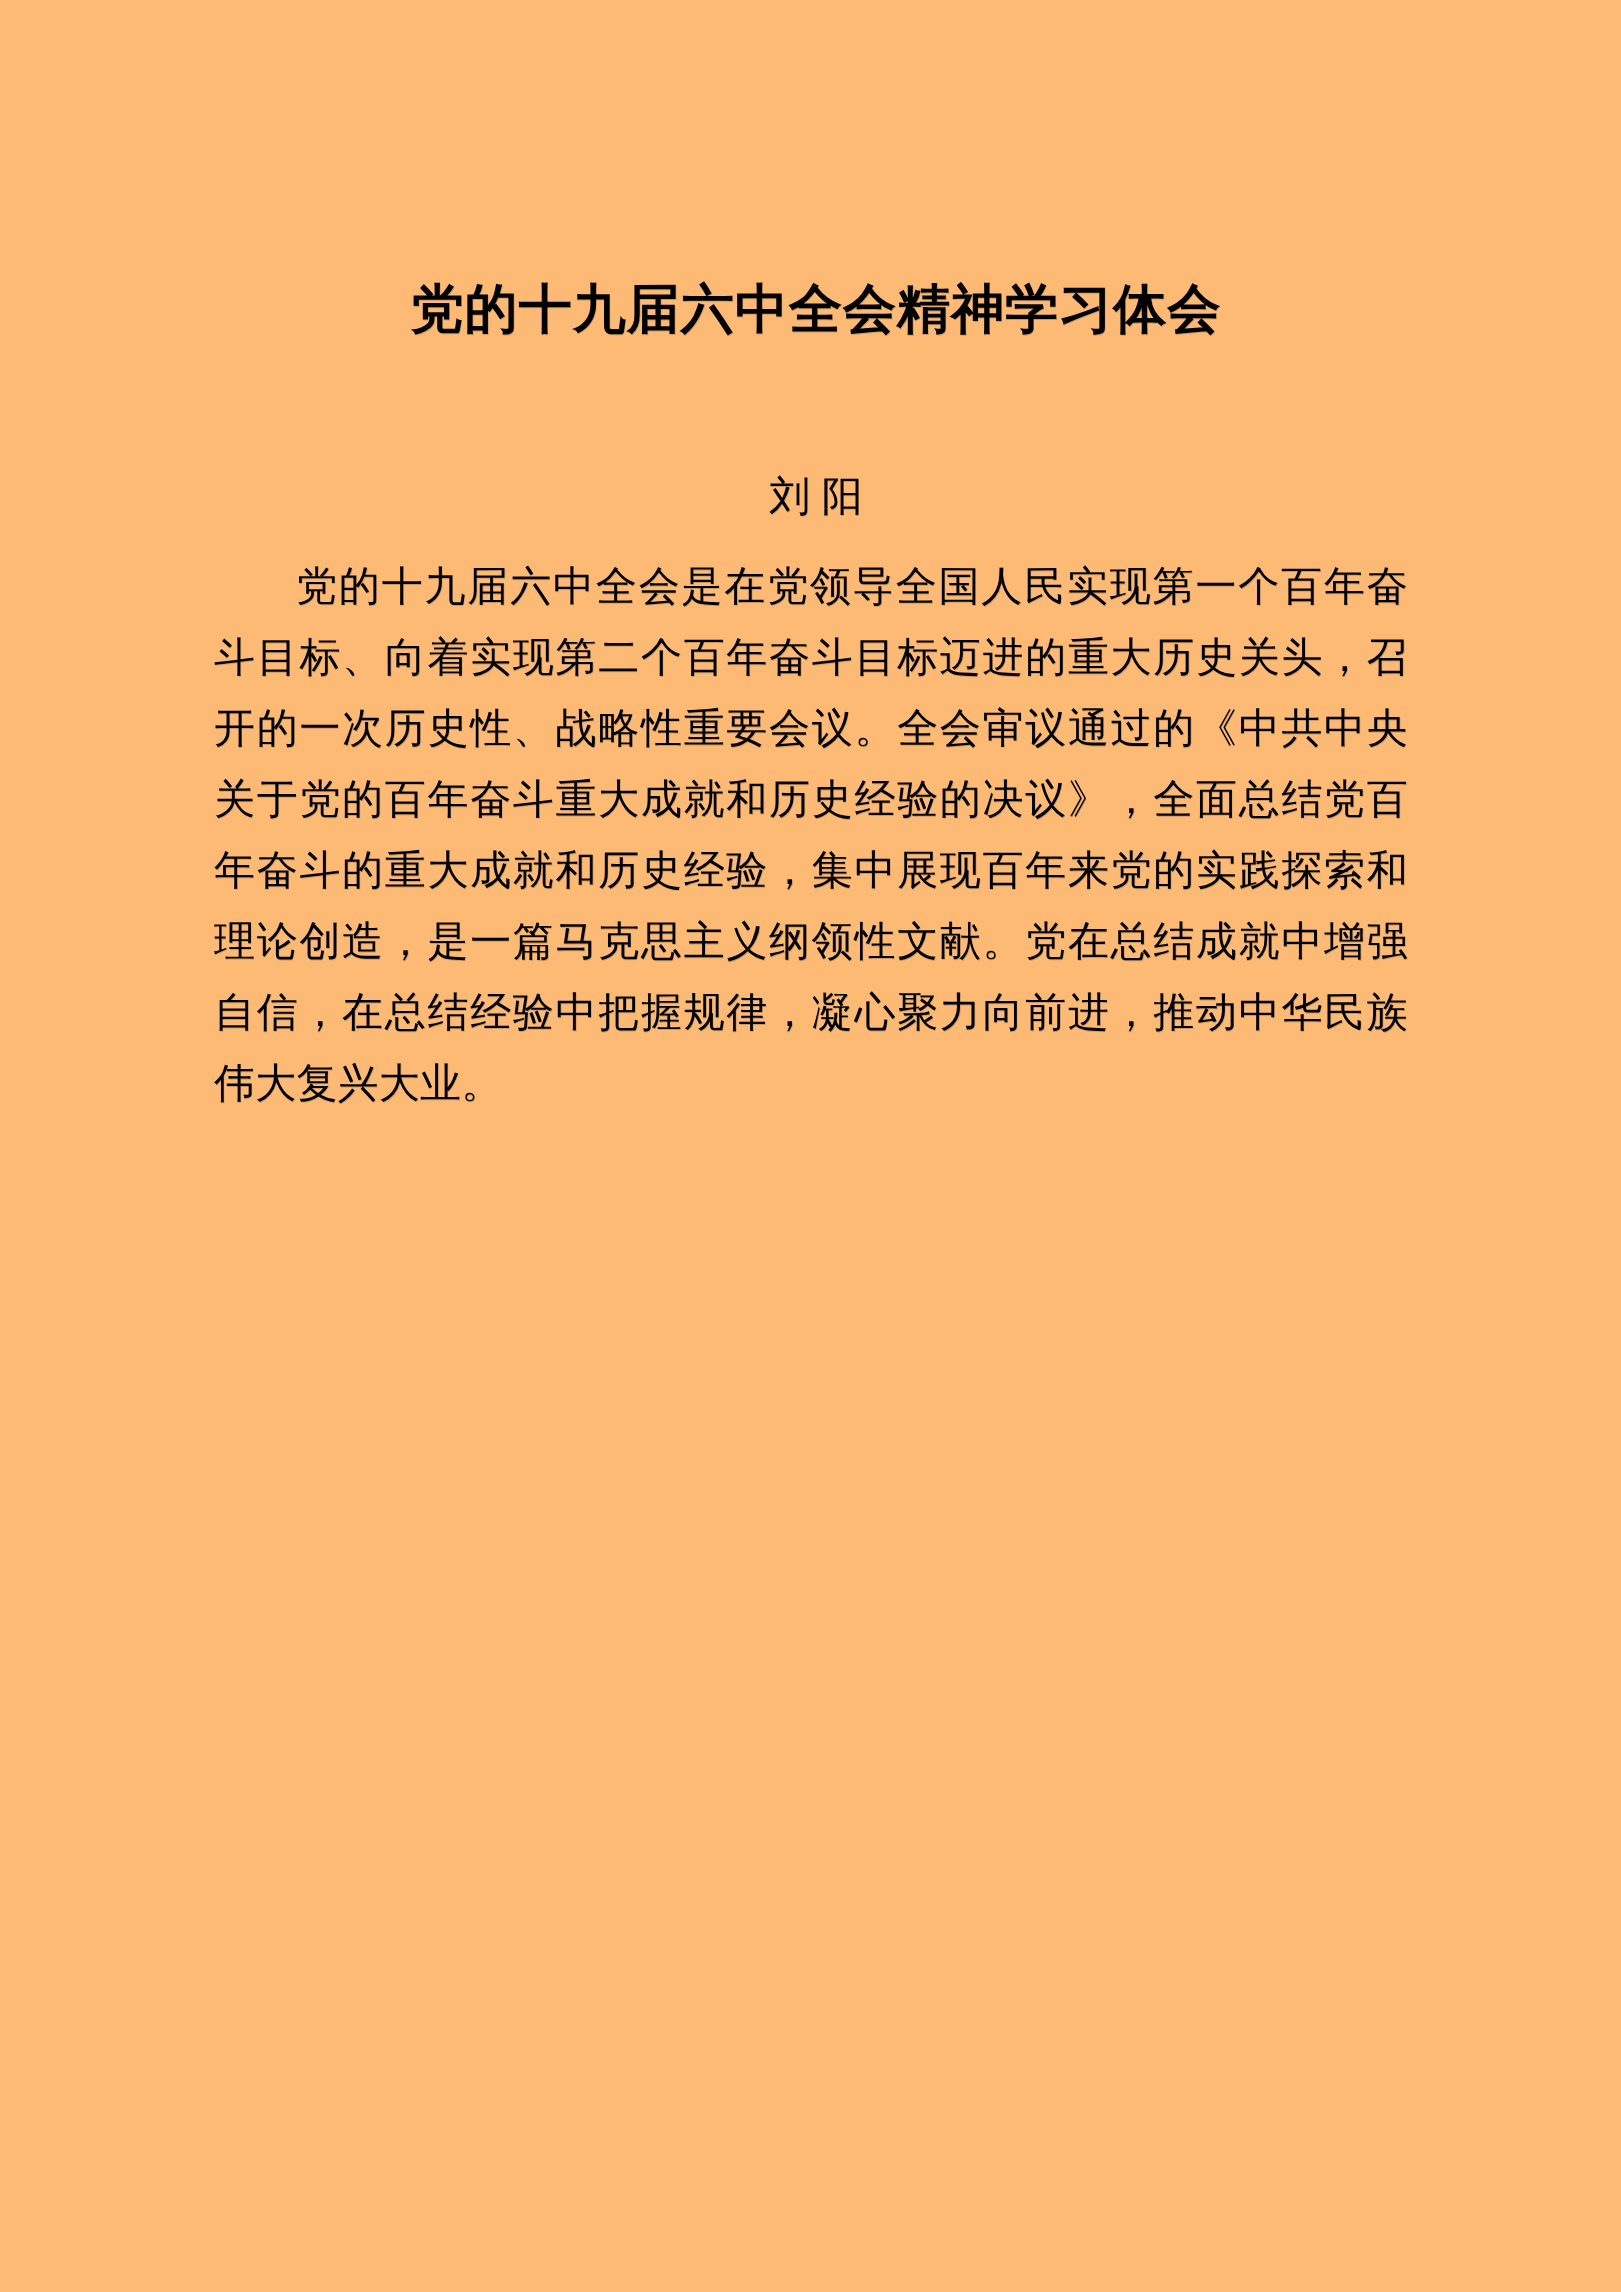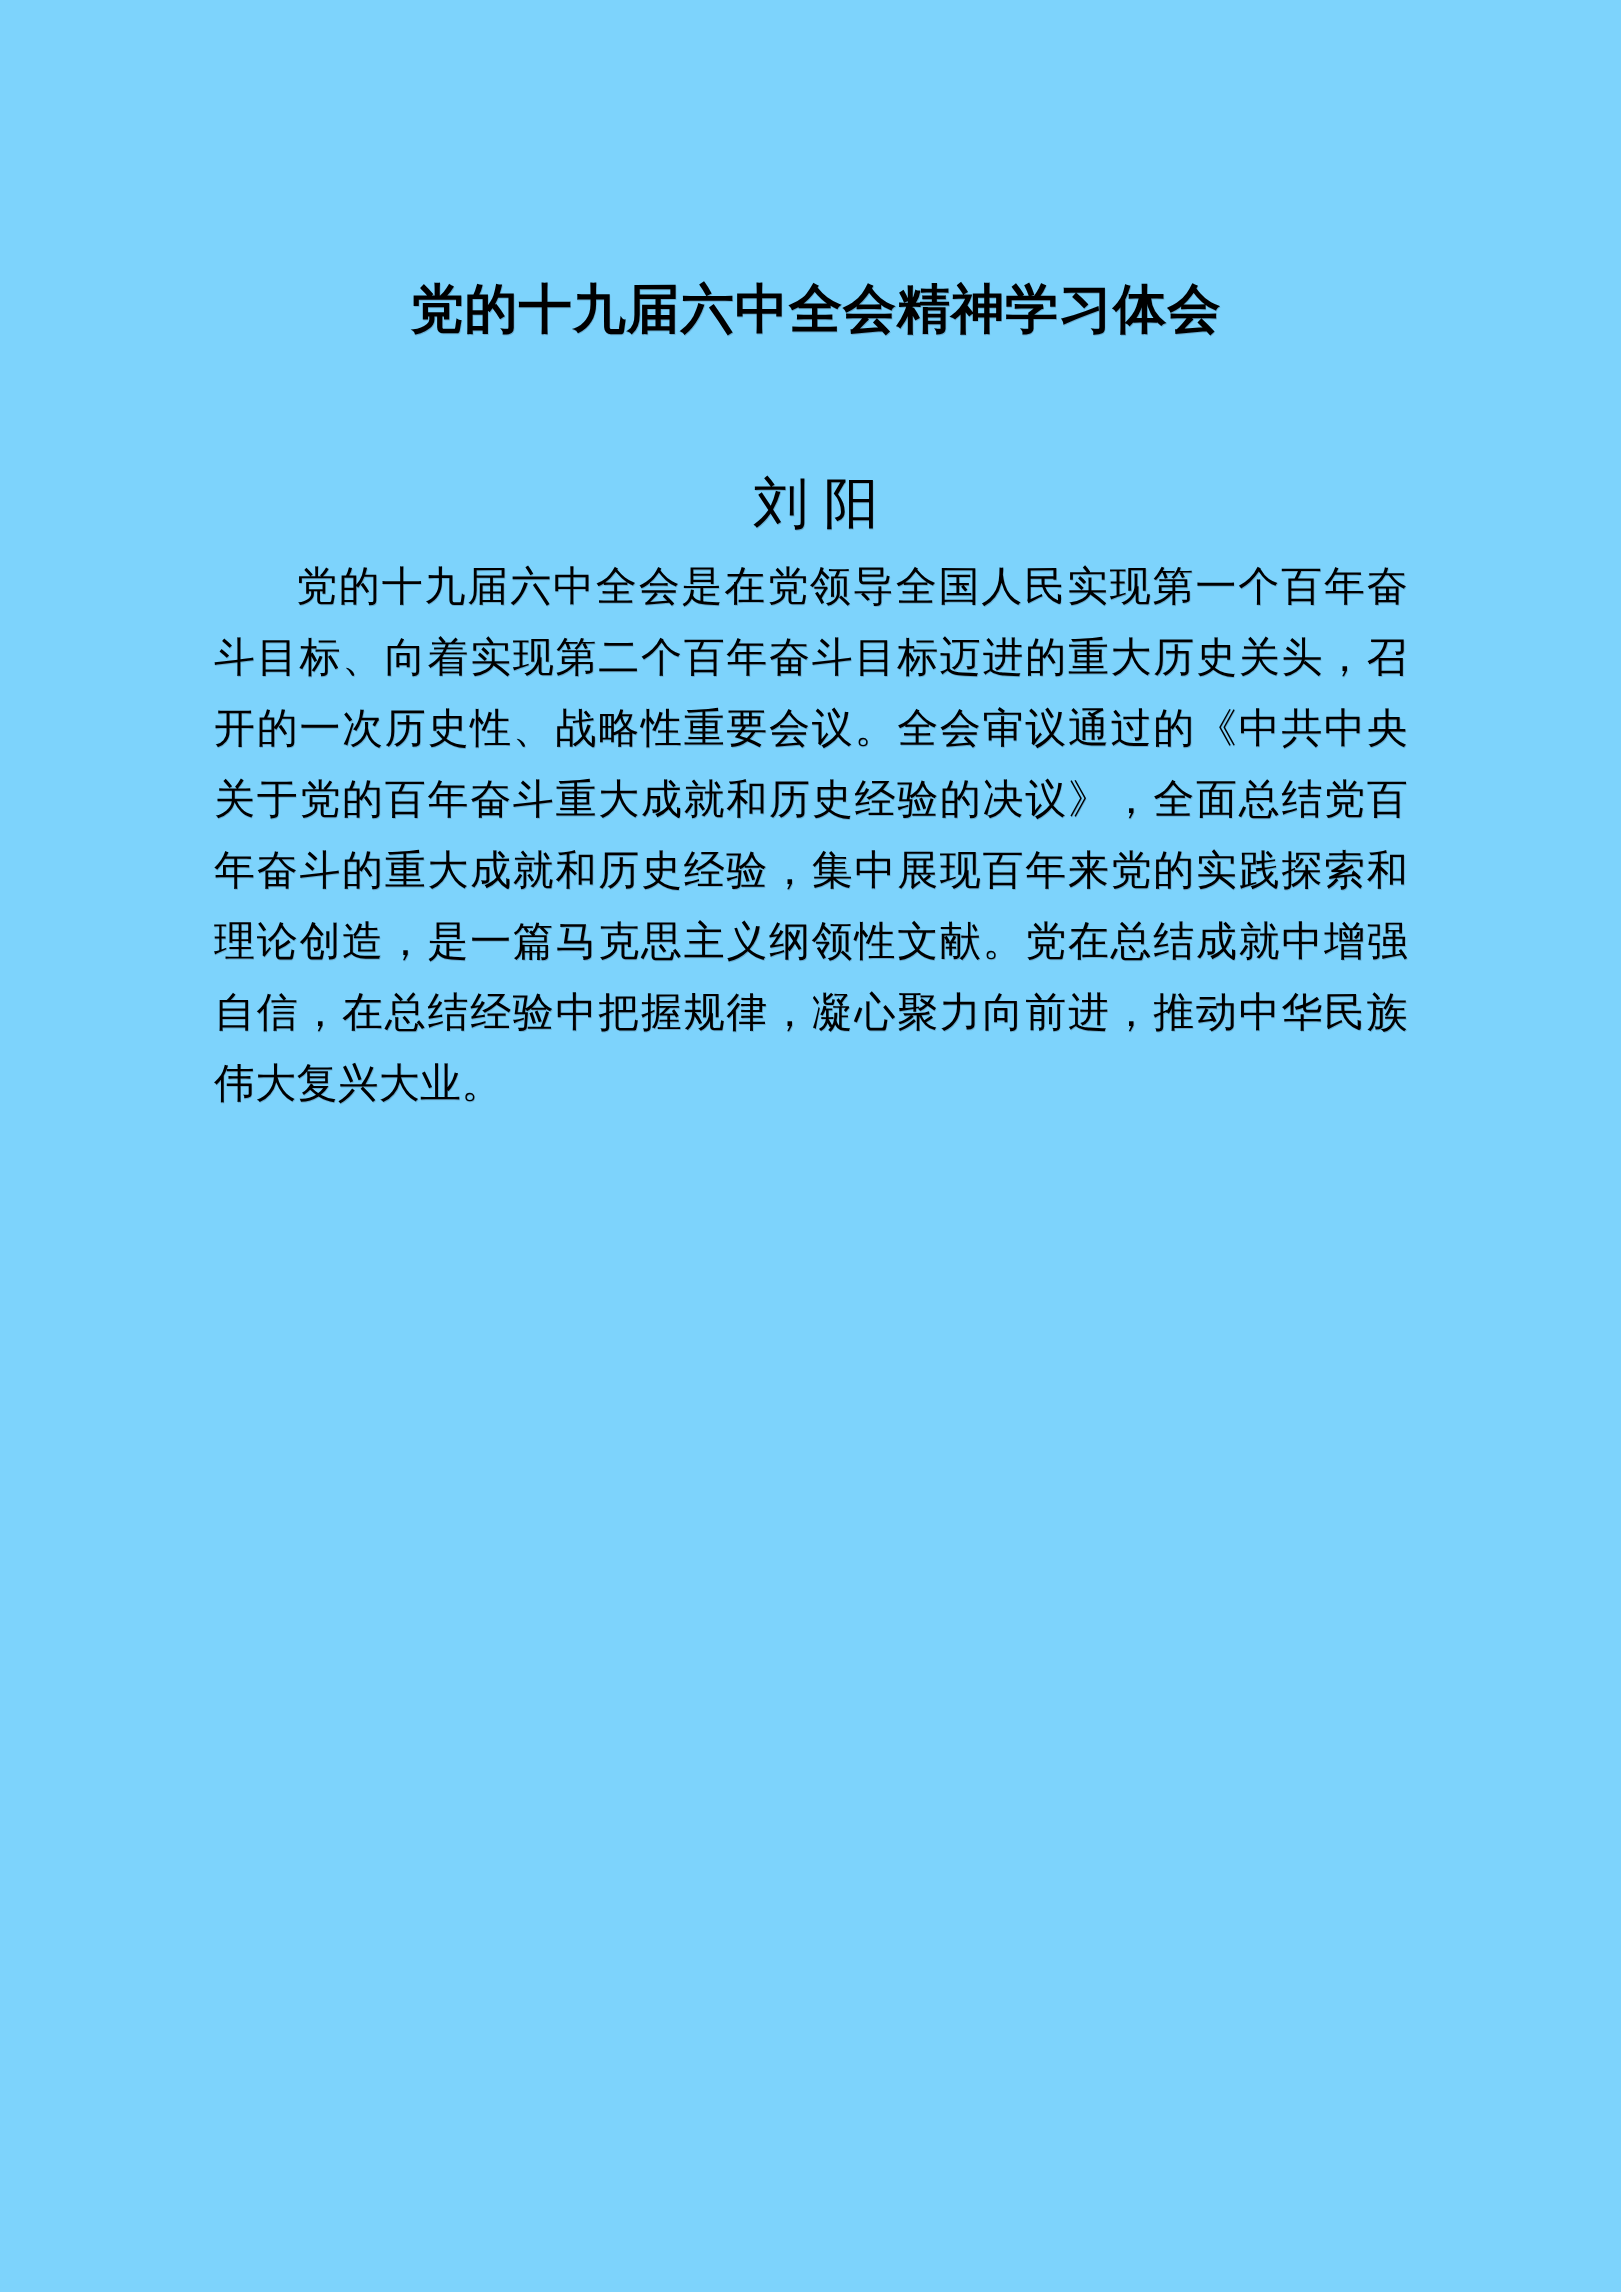--- a/index.html
+++ b/index.html
@@ -15,21 +15,21 @@
     font-family: "Liberation Serif", "DejaVu Serif", serif;
     color: #000000;
     -webkit-font-smoothing: antialiased;
   }
 
   .page {
     position: absolute;
     left: 0; top: 0;
     width: 1621px;
     height: 2293px;
-    background: #7dd3fc;
+    background: #fdba74;
     box-sizing: border-box;
   }
 
   .content {
     position: absolute;
     left: 214px;
     top: 0;
     width: 1204px;
   }
 
@@ -52,21 +52,21 @@
   }
 
   
   .doc-author {
     position: absolute;
     left: 0;
     top: 476px;
     width: 1204px;
     text-align: center;
     font-family: "Liberation Serif", "DejaVu Serif", serif;
-    font-size: 55px;
+    font-size: 41px;
     line-height: 1.0;
     letter-spacing: 0.28em;
     text-indent: 0.28em;
     color: #000000;
   }
 
   
   .body-block {
     position: absolute;
     left: 0;

